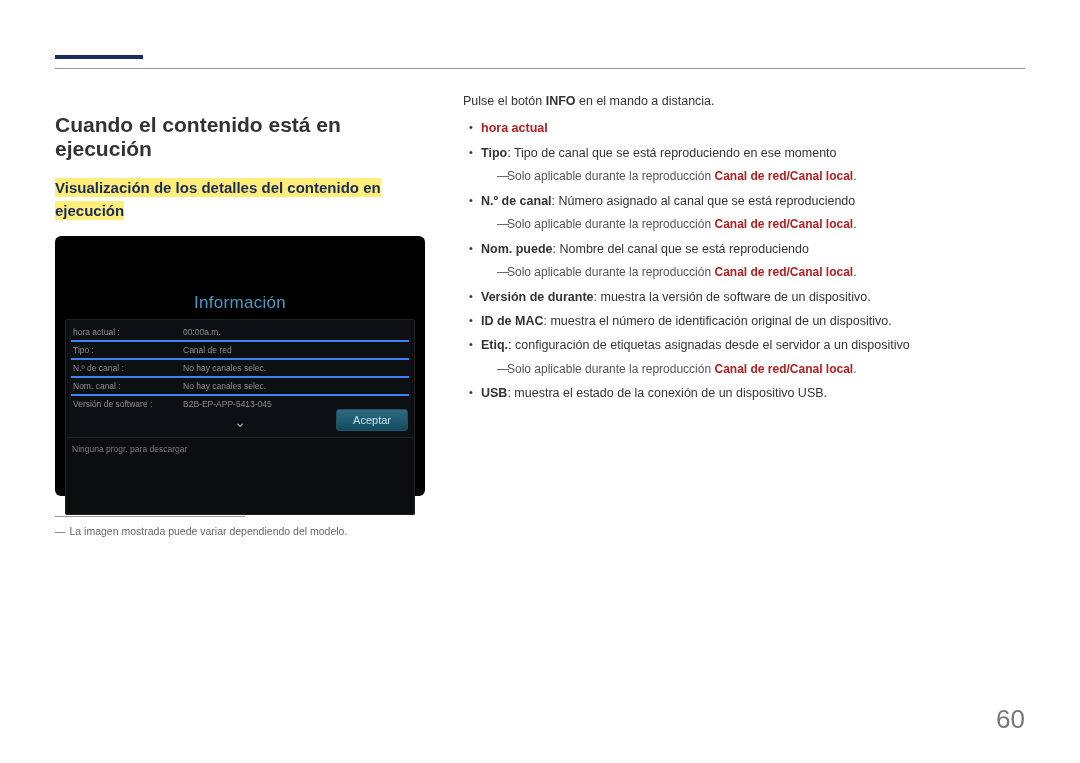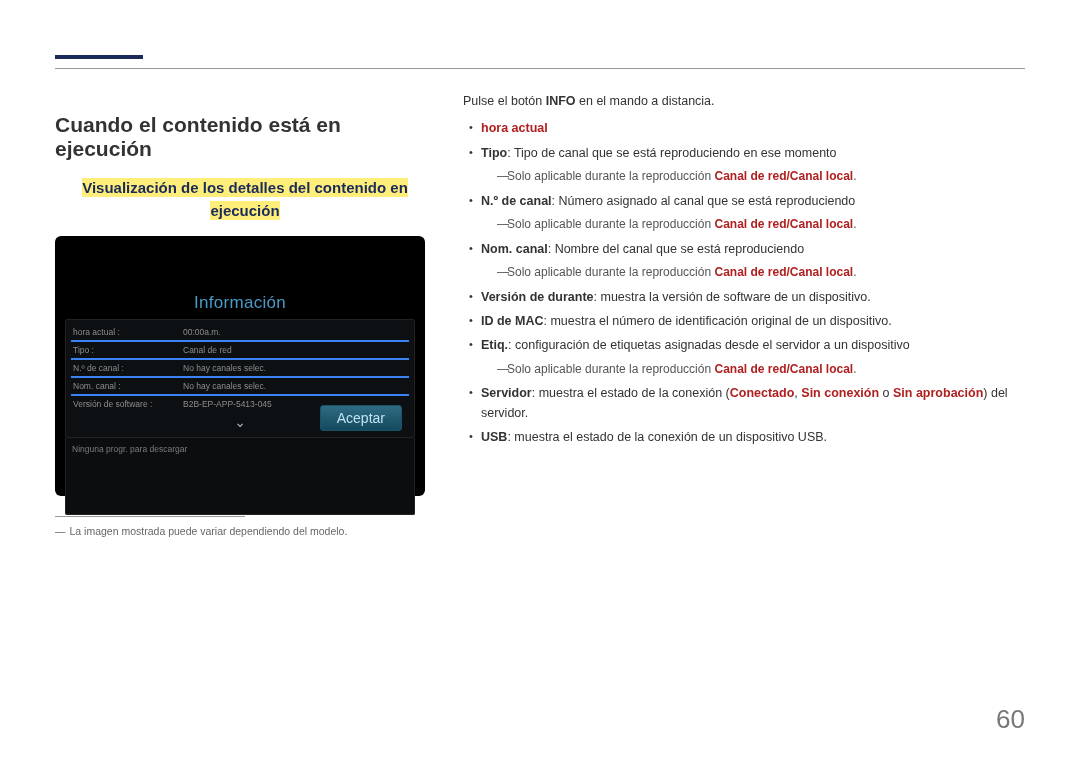--- a/index.html
+++ b/index.html
@@ -40,21 +40,21 @@
   h1 { font-size: 21px; font-weight: bold; color: #333; margin-bottom: 16px; margin-top: 21px; }
   h2 {
     display: inline;
     font-size: 15px;
     font-weight: bold;
     color: #1a2a5a;
     background: #ffef7a;
     line-height: 1.5;
     padding: 1px 0;
   }
-  .subtitle-box { max-width: 400px; margin-bottom: 14px; text-align: center; }
+  .subtitle-box { max-width: 400px; margin-bottom: 14px; }
 
   
   .screenshot {
     width: 370px;
     height: 260px;
     background: #000;
     border-radius: 6px;
     padding: 8px 10px 10px 10px;
     color: #aaa;
     font-size: 10px;
@@ -88,26 +88,26 @@
   .info-row .val { width: 120px; }
   .info-chevron {
     text-align: center;
     color: #aaa;
     font-size: 14px;
     line-height: 1;
     padding: 3px 0 2px 0;
   }
   .accept-btn {
     position: absolute;
-    right: 12px;
+    right: 6px;
     bottom: 6px;
     background: linear-gradient(#2e6b83, #144a5e);
     border: 1px solid #1a5368;
     color: #bfe4ef;
-    font-size: 14px;
+    font-size: 11px;
     padding: 4px 16px;
     border-radius: 3px;
   }
   .lower-note {
     border: 1px solid #222;
     border-top: none;
     border-radius: 0 0 2px 2px;
     font-size: 8.5px;
     color: #7c7c7c;
     padding: 6px 6px 60px 6px;
@@ -204,34 +204,31 @@
         <span class="bold">Tipo</span><span>: Tipo de canal que se está reproduciendo en ese momento</span>
         <div class="sub"><span class="dash">―</span><span>Solo aplicable durante la reproducción </span><span class="red">Canal de red</span><span class="red">/</span><span class="red">Canal local</span><span>.</span></div>
       </li>
 
       <li>
         <span class="bold">N.º de canal</span><span>: Número asignado al canal que se está reproduciendo</span>
         <div class="sub"><span class="dash">―</span><span>Solo aplicable durante la reproducción </span><span class="red">Canal de red</span><span class="red">/</span><span class="red">Canal local</span><span>.</span></div>
       </li>
 
       <li>
-        <span class="bold">Nom. canal</span><span>: Nombre del canal que se está reproduciendo</span>
+        <span class="bold">Nom. puede</span><span>: Nombre del canal que se está reproduciendo</span>
         <div class="sub"><span class="dash">―</span><span>Solo aplicable durante la reproducción </span><span class="red">Canal de red</span><span class="red">/</span><span class="red">Canal local</span><span>.</span></div>
       </li>
 
       <li><span class="bold">Versión de durante</span><span>: muestra la versión de software de un dispositivo.</span></li>
       <li><span class="bold">ID de MAC</span><span>: muestra el número de identificación original de un dispositivo.</span></li>
 
       <li>
         <span class="bold">Etiq.</span><span>: configuración de etiquetas asignadas desde el servidor a un dispositivo</span>
         <div class="sub"><span class="dash">―</span><span>Solo aplicable durante la reproducción </span><span class="red">Canal de red</span><span class="red">/</span><span class="red">Canal local</span><span>.</span></div>
       </li>
 
-      <li>
-        <span class="bold">Servidor</span><span>: muestra el estado de la conexión (</span><span class="red">Conectado</span><span>, </span><span class="red">Sin conexión</span><span> o </span><span class="red">Sin aprobación</span><span>) del servidor.</span>
-      </li>
 
       <li><span class="bold">USB</span><span>: muestra el estado de la conexión de un dispositivo USB.</span></li>
     </ul>
   </div>
 </div>
 
 <div class="page-num">60</div>
 
 </body></html>

